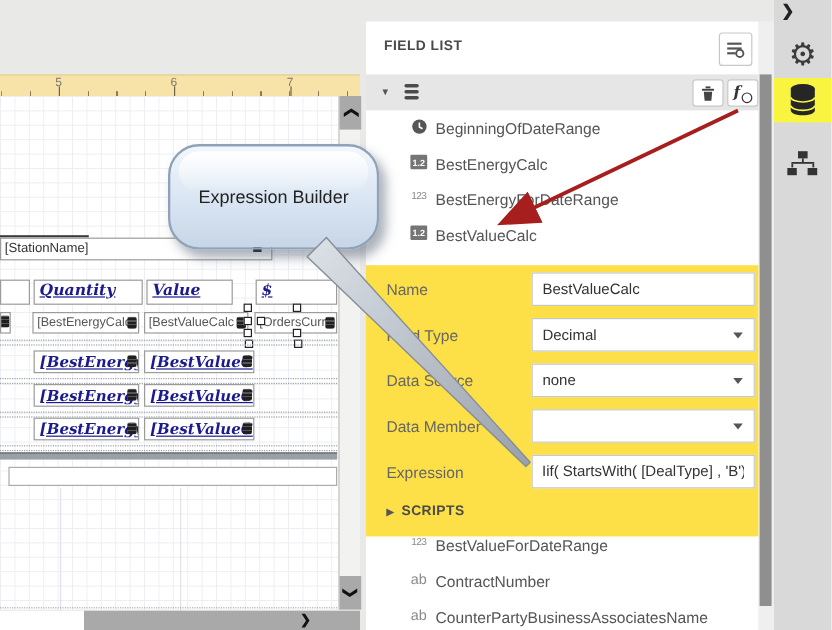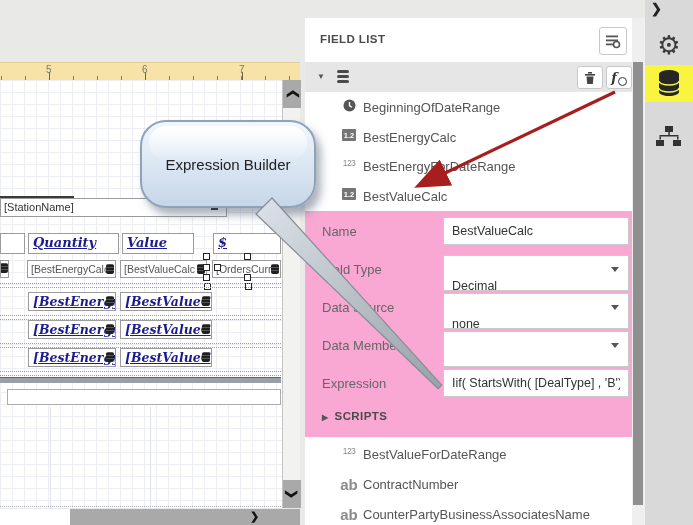--- a/index.html
+++ b/index.html
@@ -63,32 +63,32 @@
   .tree-row{position:absolute;left:0;top:44px;width:327px;height:30px;background:#e6e6e6;}
   .tri{font-size:8px;color:#555;}
   .tree-label{position:absolute;left:55px;top:8px;font-size:13px;color:#555;}
   .field-row{position:absolute;left:0;width:327px;height:22px;}
   .field-label{position:absolute;left:58px;top:4px;font-size:13px;color:#555;white-space:nowrap;}
   .icon-slot{position:absolute;left:36px;top:3px;width:16px;height:16px;
         display:flex;justify-content:center;}
   .badge-dec{width:14px;height:12px;background:#757575;color:#fff;font-size:7.5px;font-weight:bold;
         display:flex;align-items:center;justify-content:center;border-radius:1px;}
   .glyph-int{font-size:8.5px;color:#8b8b8b;letter-spacing:-.5px;}
-  .glyph-ab{font-size:15px;color:#8b8b8b;font-weight:bold;}
+  .glyph-ab{font-size:12px;color:#8b8b8b;}
   .db-bars{width:12px;height:13px;display:flex;flex-direction:column;justify-content:space-between;}
   .db-bars span{display:block;height:3.4px;background:#4a4a4a;border-radius:1.5px;}
 
-  .props{position:absolute;left:0;top:193px;width:327px;height:226px;background:#f9a8d4;}
+  .props{position:absolute;left:0;top:203px;width:327px;height:226px;background:#fde047;}
   .prop-label{position:absolute;left:17px;font-size:13px;color:#666;}
   .tbox{position:absolute;left:138px;width:186px;height:28px;background:#fff;
         border:1px solid #c9c9c9;box-sizing:border-box;font-size:12.5px;color:#333;
         font-family:"Liberation Sans",sans-serif;padding:0 8px;outline:none;}
   .dbox{position:absolute;left:138px;width:186px;height:28px;background:#fff;
         border:1px solid #c9c9c9;box-sizing:border-box;font-size:12.5px;color:#333;
-        line-height:26px;padding:17px 8px;}
+        line-height:26px;padding:0 8px;}
   .caret{position:absolute;right:9px;top:11px;width:0;height:0;
         border-left:4.5px solid transparent;border-right:4.5px solid transparent;
         border-top:5px solid #555;}
   .scripts-row{position:absolute;left:17px;top:392px;font-size:11.5px;font-weight:bold;
         letter-spacing:.4px;color:#4a4a4a;}
 
   
   .tooltip{left:598px;top:96px;width:95px;height:19px;background:#fafafa;border:1px solid #d4d4d4;
         box-sizing:border-box;font-size:11px;color:#bcbcbc;line-height:17px;padding-left:6px;
         white-space:nowrap;overflow:hidden;z-index:30;}

